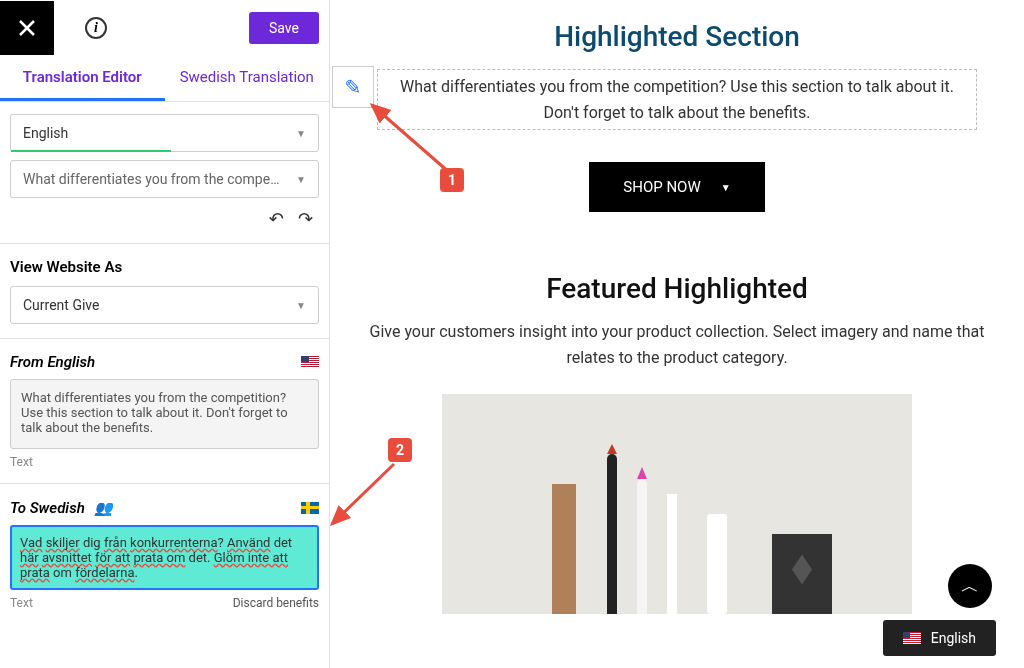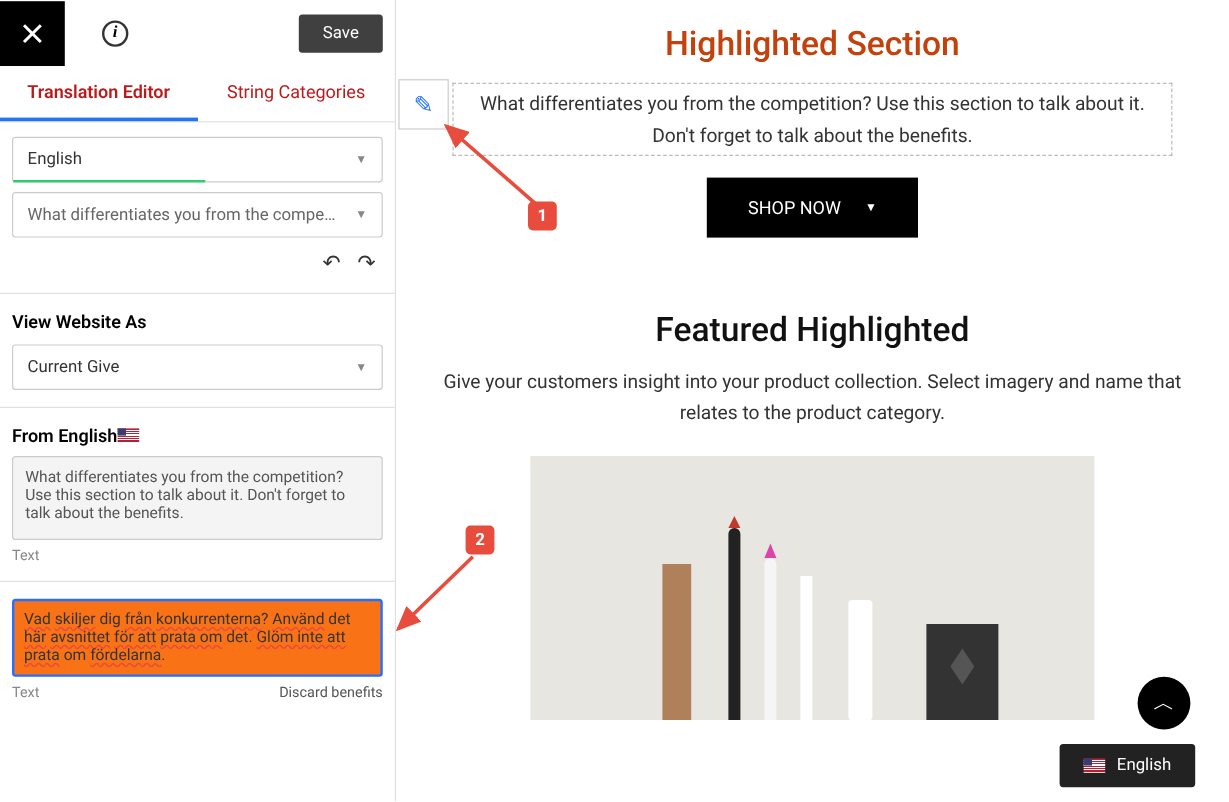--- a/index.html
+++ b/index.html
@@ -3,65 +3,65 @@
 <meta charset="utf-8">
 <style>
 * { margin: 0; padding: 0; box-sizing: border-box; font-family: -apple-system, BlinkMacSystemFont, "Segoe UI", Roboto, sans-serif; }
 body { display: flex; width: 1024px; height: 668px; overflow: hidden; background: #fff; }
 
 .sidebar { width: 330px; border-right: 1px solid #e0e0e0; display: flex; flex-direction: column; background: #fff; }
 .sidebar-topbar { display: flex; align-items: center; height: 56px; }
 .close-btn { width: 54px; height: 54px; background: #000; color: #fff; display: flex; align-items: center; justify-content: center; font-size: 22px; cursor: pointer; }
 .info-btn { margin-left: 24px; width: 36px; height: 36px; display: flex; align-items: center; justify-content: center; font-size: 22px; cursor: pointer; }
 .info-icon { width: 22px; height: 22px; border: 2px solid #333; border-radius: 50%; display: flex; align-items: center; justify-content: center; font-size: 14px; font-weight: bold; font-style: italic; font-family: serif; }
-.save-btn { margin-left: auto; margin-right: 10px; background: #404040; color: #fff; border: none; padding: 8px 20px; border-radius: 3px; font-size: 14px; cursor: pointer; }
+.save-btn { margin-left: auto; margin-right: 10px; background: #6d28d9; color: #fff; border: none; padding: 8px 20px; border-radius: 3px; font-size: 14px; cursor: pointer; }
 
 .tabs { display: flex; border-bottom: 1px solid #e0e0e0; }
-.tab { flex: 1; padding: 12px 8px; text-align: center; font-size: 15px; cursor: pointer; color: #b91c1c; border-bottom: 3px solid transparent; }
+.tab { flex: 1; padding: 12px 8px; text-align: center; font-size: 15px; cursor: pointer; color: #6d28d9; border-bottom: 3px solid transparent; }
 .tab.active { font-weight: 600; border-bottom-color: #2271ff; }
 
 .select-block { padding: 12px 10px 0 10px; }
 .select-ctrl { width: 100%; border: 1px solid #ccc; border-radius: 3px; padding: 10px 12px; font-size: 14px; color: #333; background: #fff; display: flex; align-items: center; justify-content: space-between; cursor: pointer; }
 .select-ctrl .arrow { color: #888; font-size: 10px; }
 .select-ctrl.progress { position: relative; }
 .select-ctrl.progress::after { content: ''; position: absolute; left: 0; bottom: -1px; height: 2px; background: #2ecc71; width: 52%; }
 .second-select { margin-top: 8px; }
 .second-select .select-ctrl span.txt { color: #666; white-space: nowrap; overflow: hidden; text-overflow: ellipsis; max-width: 260px; }
 
 .undo-redo { display: flex; justify-content: flex-end; gap: 14px; padding: 10px 16px 14px; color: #333; }
 .undo-redo span { cursor: pointer; font-size: 18px; }
 
 .panel-section { border-top: 1px solid #e0e0e0; padding: 14px 10px; }
 .panel-title { font-weight: 600; font-size: 15px; margin-bottom: 10px; color: #000; }
-.panel-title-row { display: flex; align-items: center; margin-bottom: 8px; }
+.panel-title-row { display: flex; align-items: center; justify-content: space-between; margin-bottom: 8px; font-style: italic; }
 .flag { width: 18px; height: 12px; display: inline-block; }
 .flag-us { background: linear-gradient(#b22234 0 8%, #fff 8% 16%, #b22234 16% 25%, #fff 25% 33%, #b22234 33% 42%, #fff 42% 50%, #b22234 50% 58%, #fff 58% 66%, #b22234 66% 75%, #fff 75% 83%, #b22234 83% 92%, #fff 92% 100%); position: relative; }
 .flag-us::before { content: ''; position: absolute; left: 0; top: 0; width: 42%; height: 54%; background: #3c3b6e; }
 .flag-se { background: #006aa7; position: relative; }
 .flag-se::before { content: ''; position: absolute; left: 30%; top: 0; width: 18%; height: 100%; background: #fecc00; }
 .flag-se::after { content: ''; position: absolute; left: 0; top: 40%; width: 100%; height: 20%; background: #fecc00; }
 
 .readonly-box { width: 100%; min-height: 70px; border: 1px solid #ccc; border-radius: 3px; background: #f4f4f4; padding: 10px; font-size: 13px; color: #555; resize: vertical; }
-.edit-box { width: 100%; min-height: 64px; border: 2px solid #2271ff; border-radius: 3px; background: #f97316; padding: 8px; font-size: 13px; color: #333; }
+.edit-box { width: 100%; min-height: 64px; border: 2px solid #2271ff; border-radius: 3px; background: #5eead4; padding: 8px; font-size: 13px; color: #333; }
 .edit-box .spell { text-decoration: underline wavy #e74c3c; text-decoration-skip-ink: none; }
 .meta-row { display: flex; justify-content: space-between; margin-top: 6px; font-size: 12px; color: #888; text-align: right; }
 .discard { color: #555; cursor: pointer; }
 .no-sugg { color: #aaa; font-size: 13px; margin-top: 18px; }
 .people-icon { font-size: 15px; margin-left: 6px; color: #333; }
 
 .preview { flex: 1; position: relative; background: #fff; overflow: hidden; }
 .edit-pencil { position: absolute; left: 2px; top: 66px; width: 42px; height: 42px; border: 1px solid #ccc; background: #fff; display: flex; align-items: center; justify-content: center; color: #2271ff; font-size: 20px; cursor: pointer; }
 .arrow-svg { position: absolute; pointer-events: none; }
 
 .badge { position: absolute; width: 24px; height: 24px; background: #e74c3c; color: #fff; border-radius: 4px; display: flex; align-items: center; justify-content: center; font-size: 14px; font-weight: bold; }
 
 .hero { text-align: center; padding: 20px 30px 60px; }
-.hero h2 { font-size: 28px; font-weight: 500; color: #c2410c; margin-bottom: 16px; }
+.hero h2 { font-size: 28px; font-weight: 500; color: #0c4a6e; margin-bottom: 16px; }
 .hero .desc { border: 1px dashed #bbb; padding: 4px 8px; display: inline-block; font-size: 16px; color: #333; max-width: 600px; line-height: 1.6; }
-.shop-btn { margin-top: 18px; background: #000; color: #fff; border: none; padding: 16px 34px; font-size: 15px; cursor: pointer; display: inline-flex; align-items: center; gap: 20px; }
+.shop-btn { margin-top: 32px; background: #000; color: #fff; border: none; padding: 16px 34px; font-size: 15px; cursor: pointer; display: inline-flex; align-items: center; gap: 20px; }
 .shop-btn .sa { font-size: 10px; }
 
 .featured { text-align: center; padding: 0 30px; }
 .featured h2 { font-size: 28px; font-weight: 500; color: #111; margin-bottom: 14px; }
 .featured p { font-size: 16px; color: #333; max-width: 680px; margin: 0 auto 24px; line-height: 1.6; }
 .product-img { width: 470px; height: 220px; margin: 0 auto; background: #e8e6e1; position: relative; overflow: hidden; }
 .prod-item { position: absolute; bottom: 0; }
 .ruler { left: 110px; width: 24px; height: 130px; background: #b0805a; }
 .pen1 { left: 165px; width: 10px; height: 160px; background: #222; border-radius: 5px 5px 0 0; }
 .pen1::before { content: ''; position: absolute; top: -10px; left: 0; border-left: 5px solid transparent; border-right: 5px solid transparent; border-bottom: 10px solid #c0392b; }
@@ -86,21 +86,21 @@
         </svg>
     </div>
     <div class="info-btn">
       <span class="info-icon">i</span>
     </div>
     <button class="save-btn">Save</button>
   </div>
 
   <div class="tabs">
     <div class="tab active">Translation Editor</div>
-    <div class="tab">String Categories</div>
+    <div class="tab">Swedish Translation</div>
   </div>
 
   <div class="select-block">
     <div class="select-ctrl progress">
       <span>English</span>
       <span class="arrow">▼</span>
     </div>
     <div class="second-select">
       <div class="select-ctrl">
         <span class="txt">What differentiates you from the competition? Use...</span>
@@ -127,20 +127,27 @@
       <span class="panel-title" style="margin:0">From English</span>
       <span class="flag flag-us"></span>
     </div>
     <div class="readonly-box">What differentiates you from the competition? Use this section to talk about it. Don't forget to talk about the benefits.</div>
     <div class="meta-row">
         <span>Text</span>
       </div>
   </div>
 
   <div class="panel-section" style="position:relative">
+    <div class="panel-title-row">
+      <span>
+        <span class="panel-title" style="margin:0;display:inline">To Swedish</span>
+        <span class="people-icon">👥</span>
+      </span>
+      <span class="flag flag-se"></span>
+    </div>
     <div class="edit-box" id="edit-box" contenteditable="true" style=""><span class="spell">Vad</span><span> </span><span class="spell">skiljer</span><span> dig </span><span class="spell">från</span><span> </span><span class="spell">konkurrenterna</span><span>? </span><span class="spell">Använd</span><span> det </span><span class="spell">här</span><span> </span><span class="spell">avsnittet</span><span> </span><span class="spell">för att</span><span> </span><span class="spell">prata om</span><span> det. </span><span class="spell">Glöm inte att</span><span> </span><span class="spell">prata</span><span> om </span><span class="spell">fördelarna</span><span>.</span></div>
     <div class="meta-row">
       <span>Text</span>
       <span class="discard">Discard benefits</span>
     </div>
   </div>
 </div>
 
 <div class="preview">
   <div class="edit-pencil">

